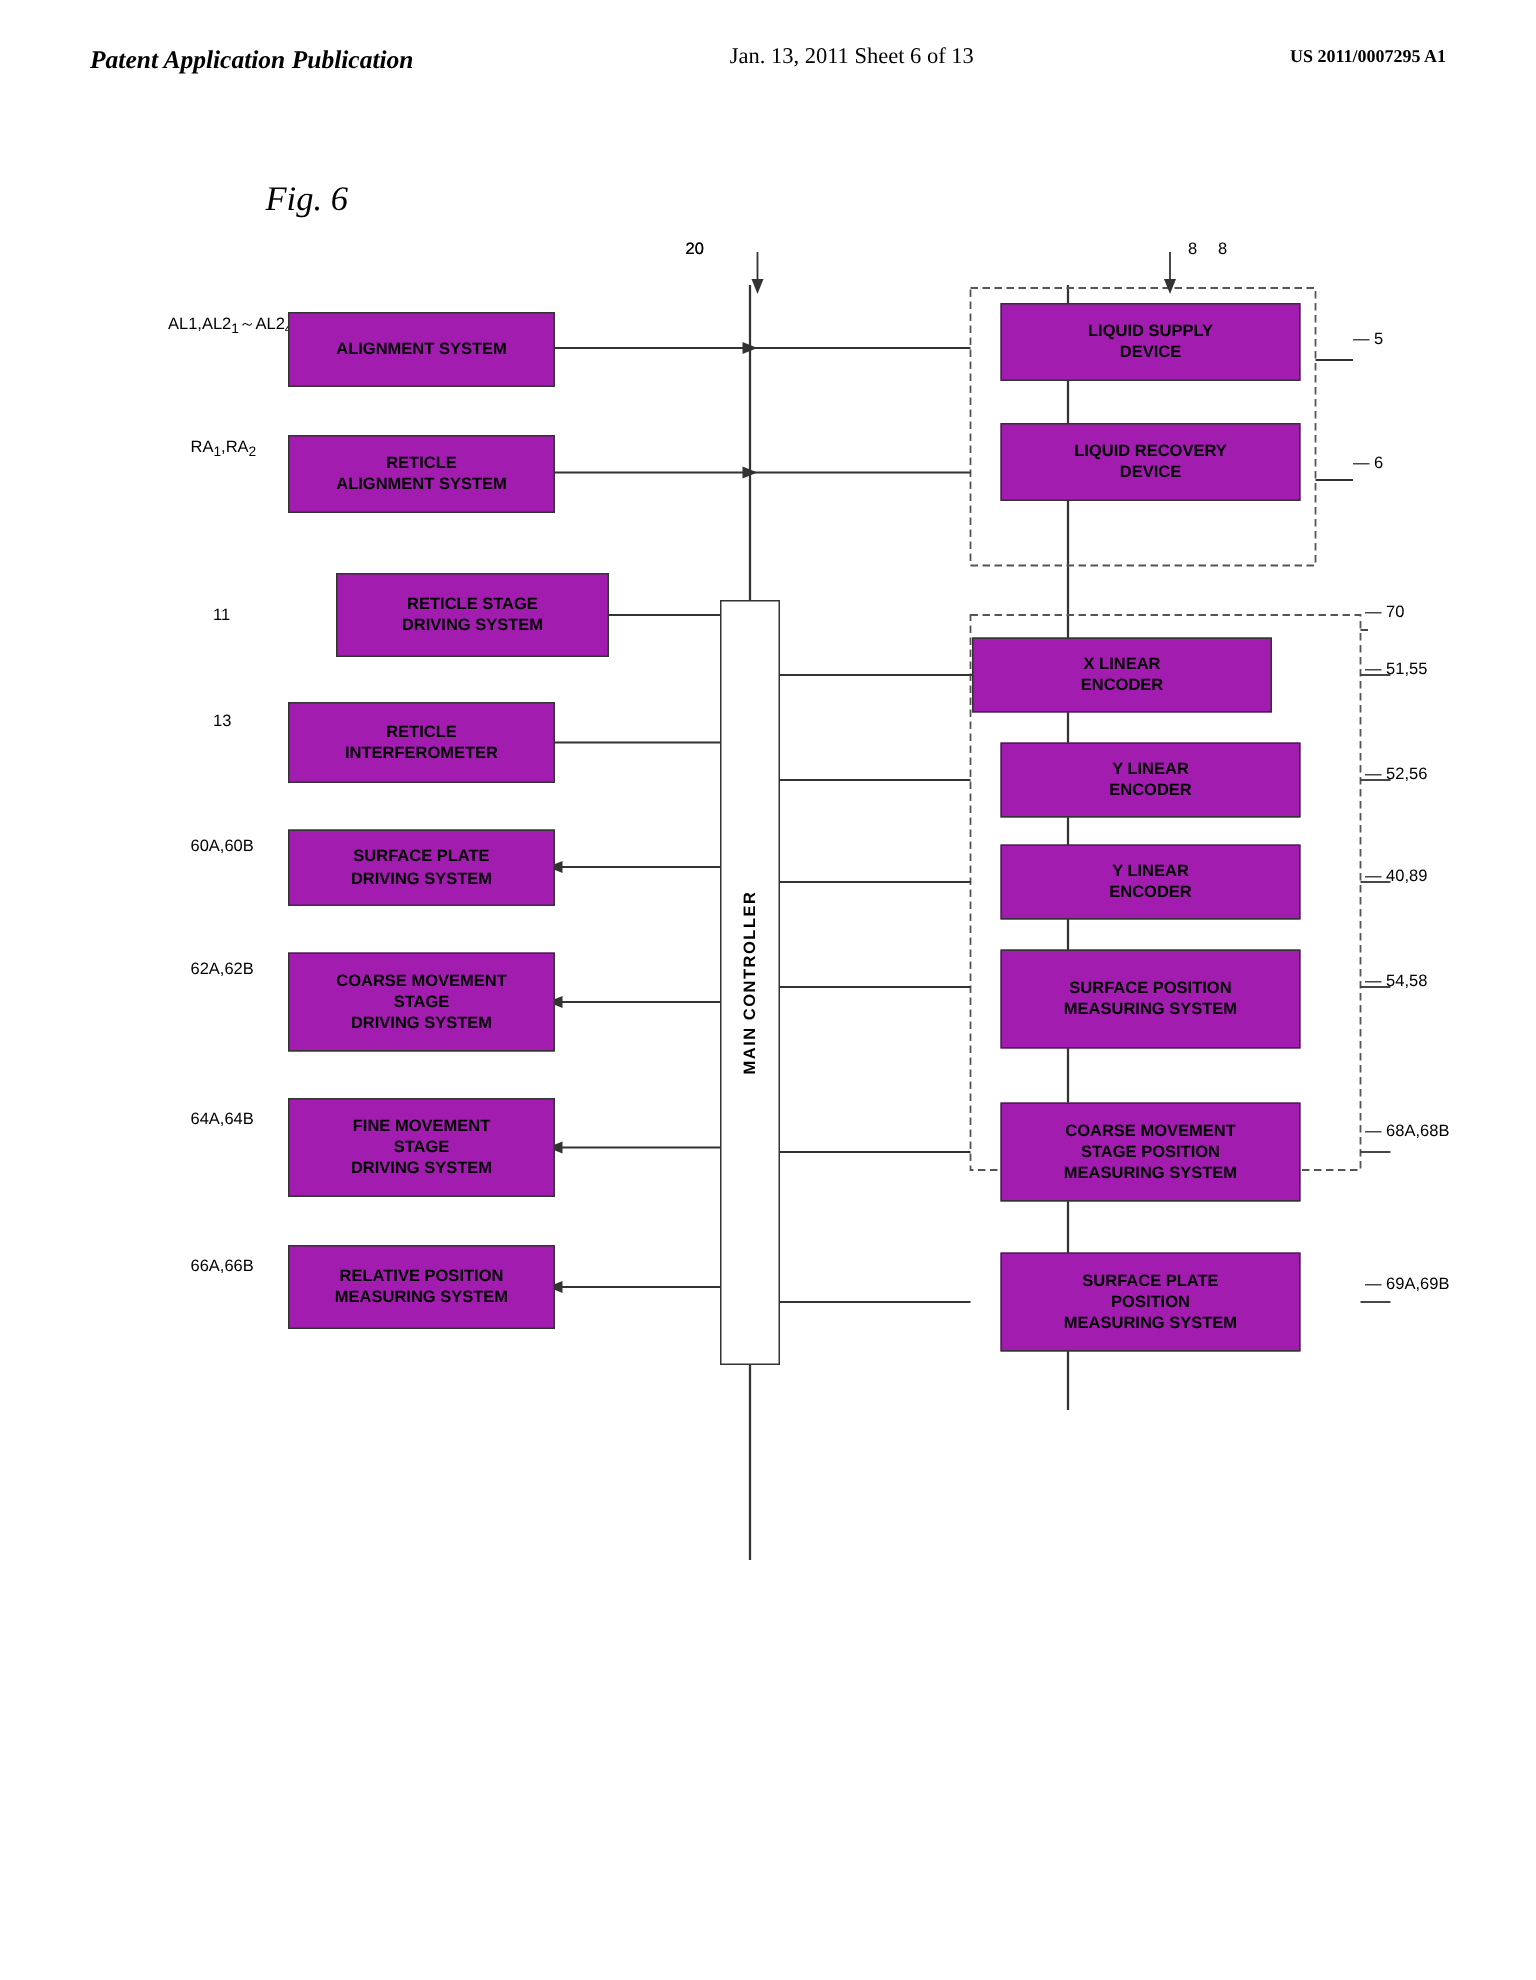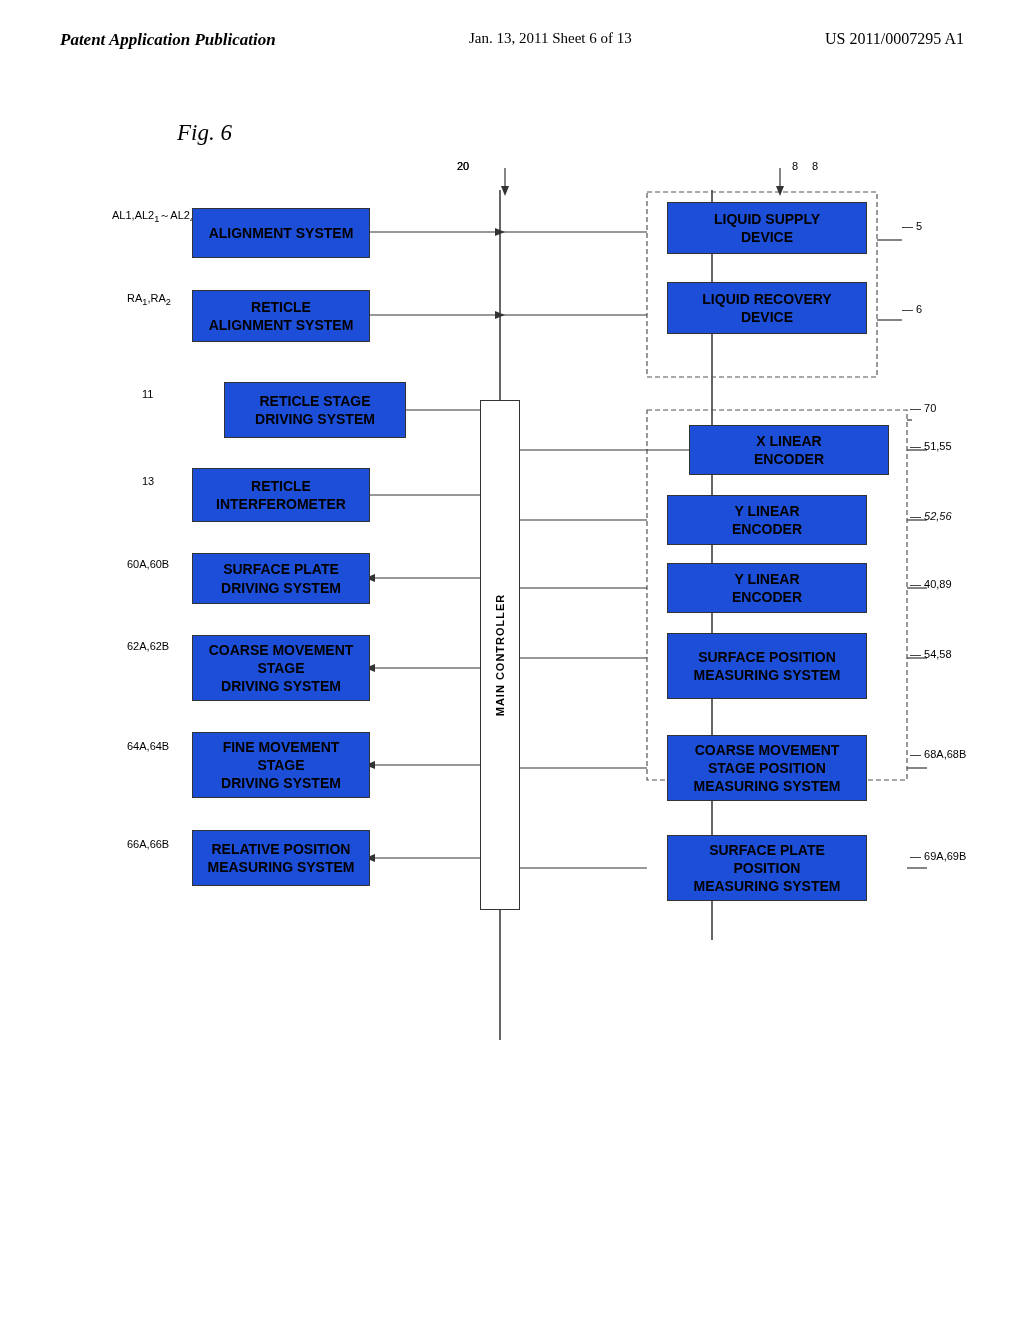--- a/index.html
+++ b/index.html
@@ -23,22 +23,22 @@
     .header-left {
       font-size: 17px;
       font-weight: bold;
       font-style: italic;
     }
     .header-center {
       font-size: 15px;
       text-align: center;
     }
     .header-right {
-      font-size: 16px;
-      font-weight: normal;
+      font-size: 12px;
+      font-weight: bold;
     }
 
     
     .diagram-area {
       position: relative;
       margin: 60px auto 0 auto;
       width: 880px;
       height: 1020px;
       left: 40px;
     }
@@ -50,26 +50,26 @@
       position: absolute;
       top: 0;
       left: 20px;
       margin-left: 45px;
     }
 
     
     .box {
       position: absolute;
       border: 1.5px solid #333;
-      background: #1d4ed8;
+      background: #a21caf;
       display: flex;
       align-items: center;
       justify-content: center;
       text-align: center;
-      font-size: 14px;
+      font-size: 11px;
       font-weight: bold;
       font-family: Arial, sans-serif;
       line-height: 1.3;
       padding: 4px 6px;
     }
 
     
     .ext-label {
       position: absolute;
       font-size: 11px;
@@ -186,32 +186,32 @@
 
   <div class="ref-num" style="top:40px; left:345px;">20</div>
 
   <div class="ref-num" style="top:40px; left:680px;">8</div>
 
   <div class="ref-num" style="top:40px; left:345px;">20</div>
   <div class="ref-num" style="top:40px; left:700px;">8</div>
 
   <div class="ext-label" style="top:88px; left:0px;">AL1,AL2<sub>1</sub>～AL2<sub>4</sub></div>
   <div class="ext-label" style="top:172px; left:15px;">RA<sub>1</sub>,RA<sub>2</sub></div>
-  <div class="ext-label" style="top:268px; left:30px;">11</div>
+  <div class="ext-label" style="top:284px; left:30px;">11</div>
   <div class="ext-label" style="top:355px; left:30px;">13</div>
   <div class="ext-label" style="top:438px; left:15px;">60A,60B</div>
   <div class="ext-label" style="top:520px; left:15px;">62A,62B</div>
   <div class="ext-label" style="top:620px; left:15px;">64A,64B</div>
   <div class="ext-label" style="top:718px; left:15px;">66A,66B</div>
 
   <div class="ext-label" style="top:100px; left:790px;">— 5</div>
   <div class="ext-label" style="top:183px; left:790px;">— 6</div>
   <div class="ext-label" style="top:282px; left:798px;">— 70</div>
   <div class="ext-label" style="top:320px; left:798px;">— 51,55</div>
-  <div class="ext-label" style="top:390px; left:798px;font-style:italic;">— 52,56</div>
+  <div class="ext-label" style="top:390px; left:798px;">— 52,56</div>
   <div class="ext-label" style="top:458px; left:798px;">— 40,89</div>
   <div class="ext-label" style="top:528px; left:798px;">— 54,58</div>
   <div class="ext-label" style="top:628px; left:798px;">— 68A,68B</div>
   <div class="ext-label" style="top:730px; left:798px;">— 69A,69B</div>
 
   <div class="box" style="left:80px; top:88px; width:178px; height:50px;">ALIGNMENT SYSTEM</div>
 
   <div class="box" style="left:80px; top:170px; width:178px; height:52px;">RETICLE<br>ALIGNMENT SYSTEM</div>
 
   <div class="box" style="left:80px; top:262px; width:182px; height:56px;margin-left:32px;">RETICLE STAGE<br>DRIVING SYSTEM</div>
@@ -231,21 +231,21 @@
               background:#fff;">
     <div style="transform:rotate(-90deg); white-space:nowrap; font-size:11px; font-weight:bold; font-family:Arial,sans-serif; letter-spacing:1px;">
       MAIN CONTROLLER
     </div>
   </div>
 
   <div class="box" style="left:555px; top:82px; width:200px; height:52px;">LIQUID SUPPLY<br>DEVICE</div>
 
   <div class="box" style="left:555px; top:162px; width:200px; height:52px;">LIQUID RECOVERY<br>DEVICE</div>
 
-  <div class="box" style="left:577px; top:305px; width:200px; height:50px;">X LINEAR<br>ENCODER</div>
+  <div class="box" style="left:536px; top:305px; width:200px; height:50px;">X LINEAR<br>ENCODER</div>
 
   <div class="box" style="left:555px; top:375px; width:200px; height:50px;">Y LINEAR<br>ENCODER</div>
 
   <div class="box" style="left:555px; top:443px; width:200px; height:50px;">Y LINEAR<br>ENCODER</div>
 
   <div class="box" style="left:555px; top:513px; width:200px; height:66px;">SURFACE POSITION<br>MEASURING SYSTEM</div>
 
   <div class="box" style="left:555px; top:615px; width:200px; height:66px;">COARSE MOVEMENT<br>STAGE POSITION<br>MEASURING SYSTEM</div>
 
   <div class="box" style="left:555px; top:715px; width:200px; height:66px;">SURFACE PLATE<br>POSITION<br>MEASURING SYSTEM</div>

